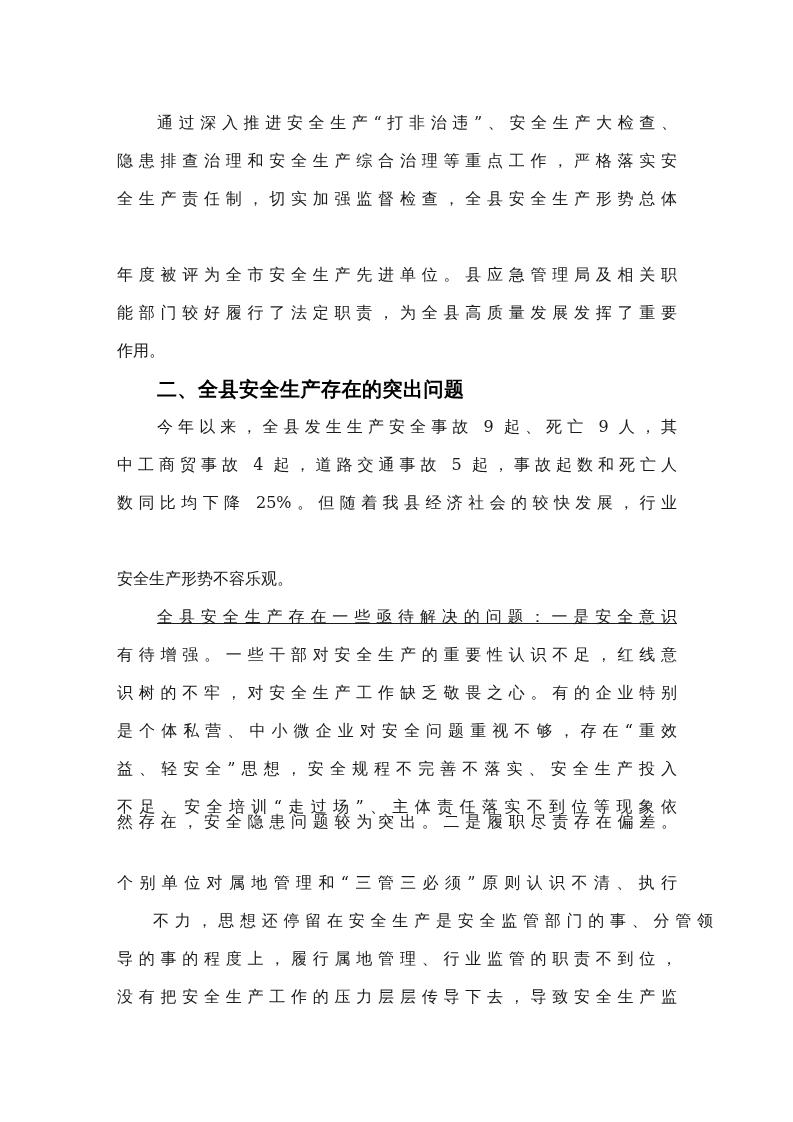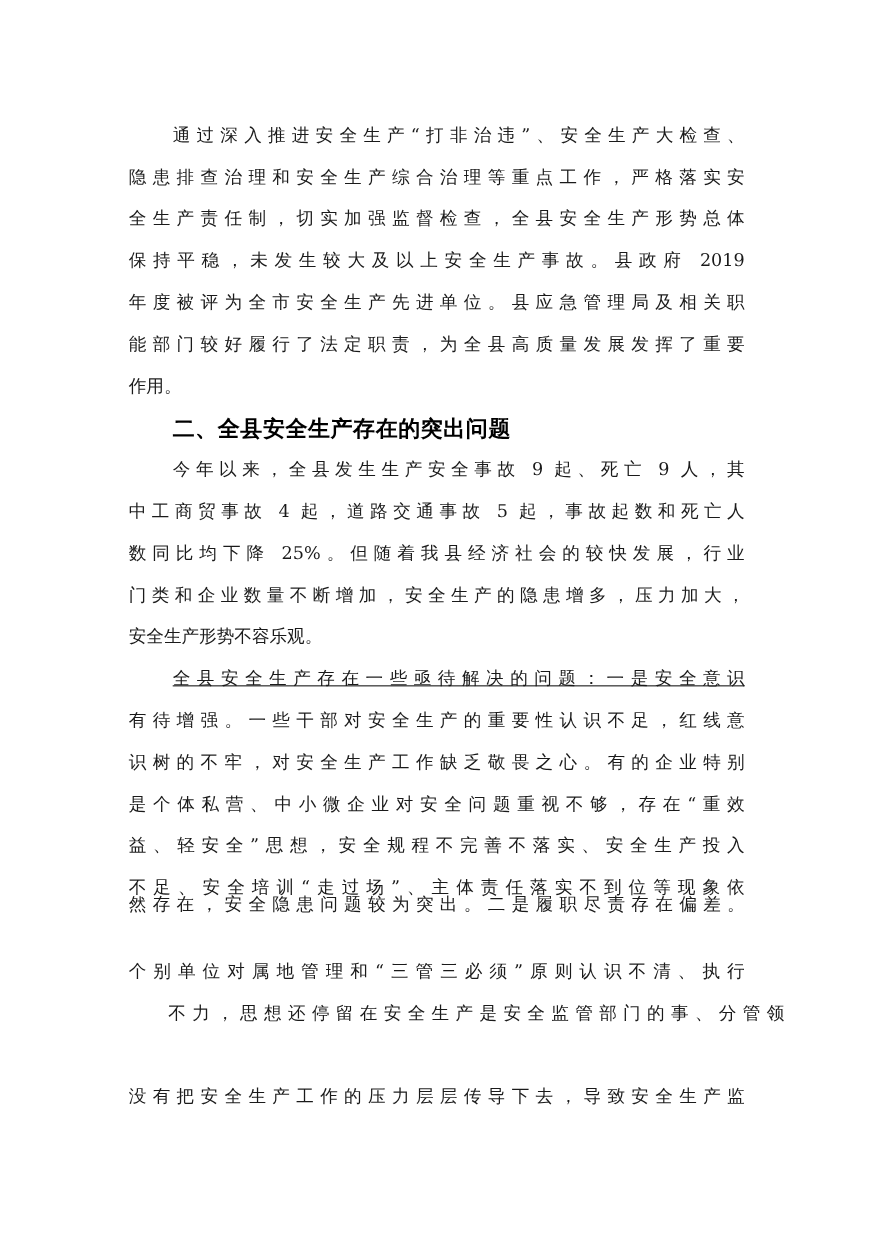--- a/index.html
+++ b/index.html
@@ -30,33 +30,32 @@
     letter-spacing: 0.5px;
   }
 </style>
 </head>
 <body>
 
 <div class="page" id="page">
     <div class="line indent" style="top: 104px;">通过深入推进安全生产“打非治违”、安全生产大检查、</div>
     <div class="line" style="top: 180px;">全生产责任制，切实加强监督检查，全县安全生产形势总体</div>
     <div class="line" style="top: 142px;">隐患排查治理和安全生产综合治理等重点工作，严格落实安</div>
-    <div class="line" style="top: 218px;">保持平稳，未发生较大及以上安全生产事故。县政府 2019</div>
     <div class="line" style="top: 256px;">年度被评为全市安全生产先进单位。县应急管理局及相关职</div>
     <div class="line" style="top: 294px;">能部门较好履行了法定职责，为全县高质量发展发挥了重要</div>
     <div class="line indent heading" style="top: 370px;">二、全县安全生产存在的突出问题</div>
     <div class="line last" style="top: 332px;">作用。</div>
     <div class="line indent" style="top: 408px;">今年以来，全县发生生产安全事故 9 起、死亡 9 人，其</div>
     <div class="line" style="top: 446px;">中工商贸事故 4 起，道路交通事故 5 起，事故起数和死亡人</div>
     <div class="line" style="top: 484px;">数同比均下降 25%。但随着我县经济社会的较快发展，行业</div>
-    <div class="line" style="top: 522px;">门类和企业数量不断增加，安全生产的隐患增多，压力加大，</div>
     <div class="line last" style="top: 560px;">安全生产形势不容乐观。</div>
     <div class="line indent" style="top: 598px; text-decoration: underline;">全县安全生产存在一些亟待解决的问题：一是安全意识</div>
     <div class="line" style="top: 636px;">有待增强。一些干部对安全生产的重要性认识不足，红线意</div>
     <div class="line" style="top: 674px;">识树的不牢，对安全生产工作缺乏敬畏之心。有的企业特别</div>
     <div class="line" style="top: 712px;">是个体私营、中小微企业对安全问题重视不够，存在“重效</div>
     <div class="line" style="top: 750px;">益、轻安全”思想，安全规程不完善不落实、安全生产投入</div>
     <div class="line" style="top: 788px;">不足、安全培训“走过场”、主体责任落实不到位等现象依</div>
     <div class="line" style="top: 803px;">然存在，安全隐患问题较为突出。二是履职尽责存在偏差。</div>
     <div class="line" style="top: 864px;">个别单位对属地管理和“三管三必须”原则认识不清、执行</div>
     <div class="line" style="top: 902px; margin-left: 36px;">不力，思想还停留在安全生产是安全监管部门的事、分管领</div>
+    <div class="line" style="top: 940px;">导的事的程度上，履行属地管理、行业监管的职责不到位，</div>
     <div class="line" style="top: 978px;">没有把安全生产工作的压力层层传导下去，导致安全生产监</div>
   </div>
 
 </body></html>

